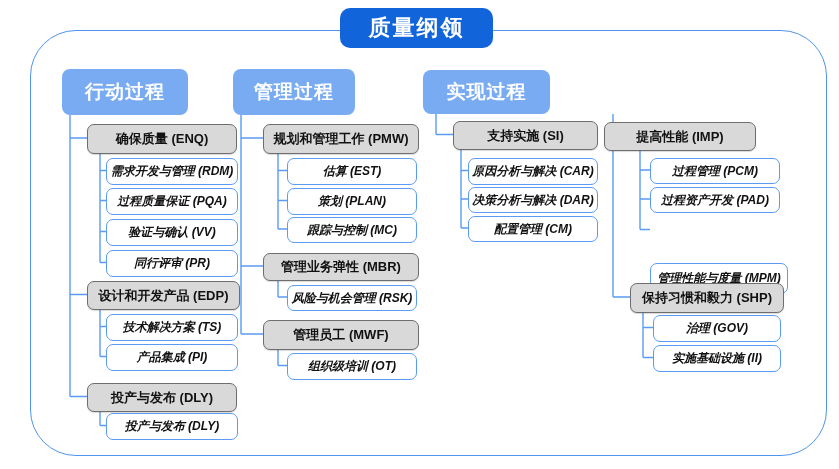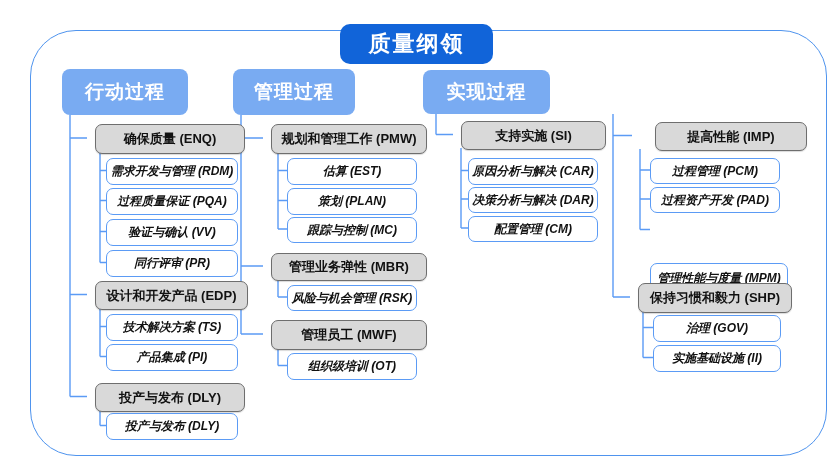--- a/index.html
+++ b/index.html
@@ -9,34 +9,33 @@
     background:#ffffff;
   }
   .frame{
     position:absolute;left:30px;top:30px;width:795px;height:424px;
     border:1.6px solid #4f94ee;border-radius:46px;background:transparent;
   }
   svg.connectors{position:absolute;left:0;top:0;width:839px;height:469px;}
   .title-box{
     position:absolute;background:#1164d9;color:#ffffff;
     border-radius:10px;display:flex;align-items:center;justify-content:center;
-    font-size:22px;font-weight:bold;letter-spacing:2px;margin-top:16px;
+    font-size:22px;font-weight:bold;letter-spacing:2px;
   }
   .hdr{
     position:absolute;background:#79abf2;color:#ffffff;
     border-radius:8px;display:flex;align-items:center;justify-content:center;
     font-size:19px;font-weight:bold;letter-spacing:1px;
   }
   .grp{
     position:absolute;background:#d9d9d9;color:#111111;
     border:1.4px solid #6e6e6e;border-radius:7px;
     display:flex;align-items:center;justify-content:center;
     font-size:13px;font-weight:bold;white-space:nowrap;
     box-shadow:0 1px 1px rgba(0,0,0,0.15);
-    margin-left:8px;
   }
   .leaf{
     position:absolute;background:#ffffff;color:#111111;
     border:1.4px solid #5b9bf5;border-radius:7px;
     display:flex;align-items:center;justify-content:center;
     font-size:12px;font-weight:bold;white-space:nowrap;text-align:center;font-style:italic;
   }
   .leaf.wrap{white-space:normal;line-height:1.15;padding:0 4px;margin-top:48px;}
 </style>
 </head>
@@ -85,21 +84,21 @@
   <div class="leaf" style="left:287px;top:285px;width:128px;height:24px">风险与机会管理 (RSK)</div>
   <div class="grp" style="left:263px;top:320px;width:154px;height:28px">管理员工 (MWF)</div>
   <div class="leaf" style="left:287px;top:353px;width:128px;height:25px">组织级培训 (OT)</div>
 
   <div class="hdr" style="left:423px;top:70px;width:127px;height:44px">实现过程</div>
   <div class="grp" style="left:453px;top:121px;width:143px;height:27px">支持实施 (SI)</div>
   <div class="leaf" style="left:468px;top:158px;width:128px;height:25px">原因分析与解决 (CAR)</div>
   <div class="leaf" style="left:468px;top:187px;width:128px;height:24px">决策分析与解决 (DAR)</div>
   <div class="leaf" style="left:468px;top:216px;width:128px;height:24px">配置管理 (CM)</div>
 
-  <div class="grp" style="left:647px;top:122px;width:150px;height:27px">提高性能 (IMP)</div>
+  <div class="grp" style="left:604px;top:122px;width:150px;height:27px">提高性能 (IMP)</div>
   <div class="leaf" style="left:650px;top:158px;width:128px;height:24px">过程管理 (PCM)</div>
   <div class="leaf" style="left:650px;top:187px;width:128px;height:24px">过程资产开发 (PAD)</div>
   <div class="leaf wrap" style="left:650px;top:215px;width:128px;height:29px">管理性能与度量 (MPM)</div>
   <div class="grp" style="left:630px;top:283px;width:152px;height:28px">保持习惯和毅力 (SHP)</div>
   <div class="leaf" style="left:653px;top:315px;width:126px;height:25px">治理 (GOV)</div>
   <div class="leaf" style="left:653px;top:345px;width:126px;height:25px">实施基础设施 (II)</div>
 
 </div>
 
 </body></html>

